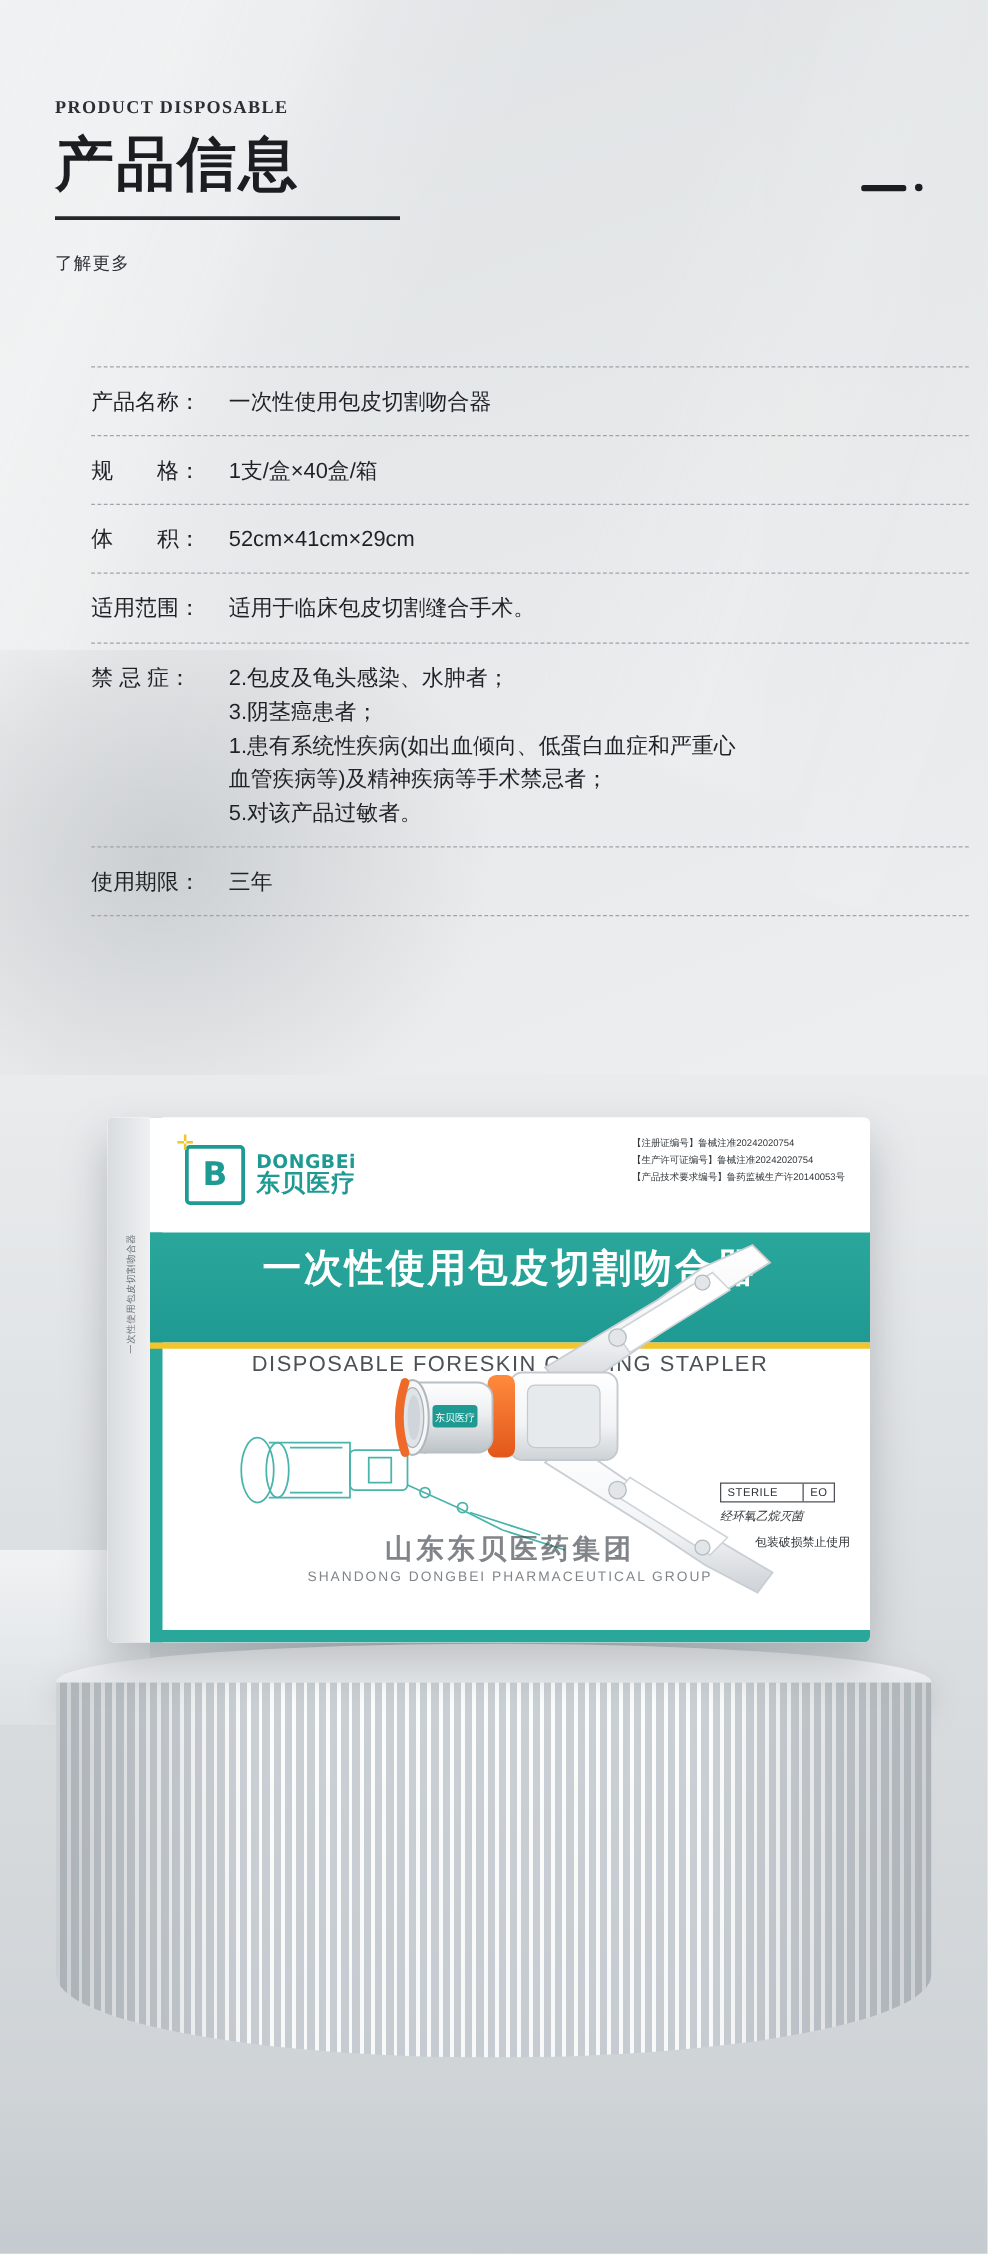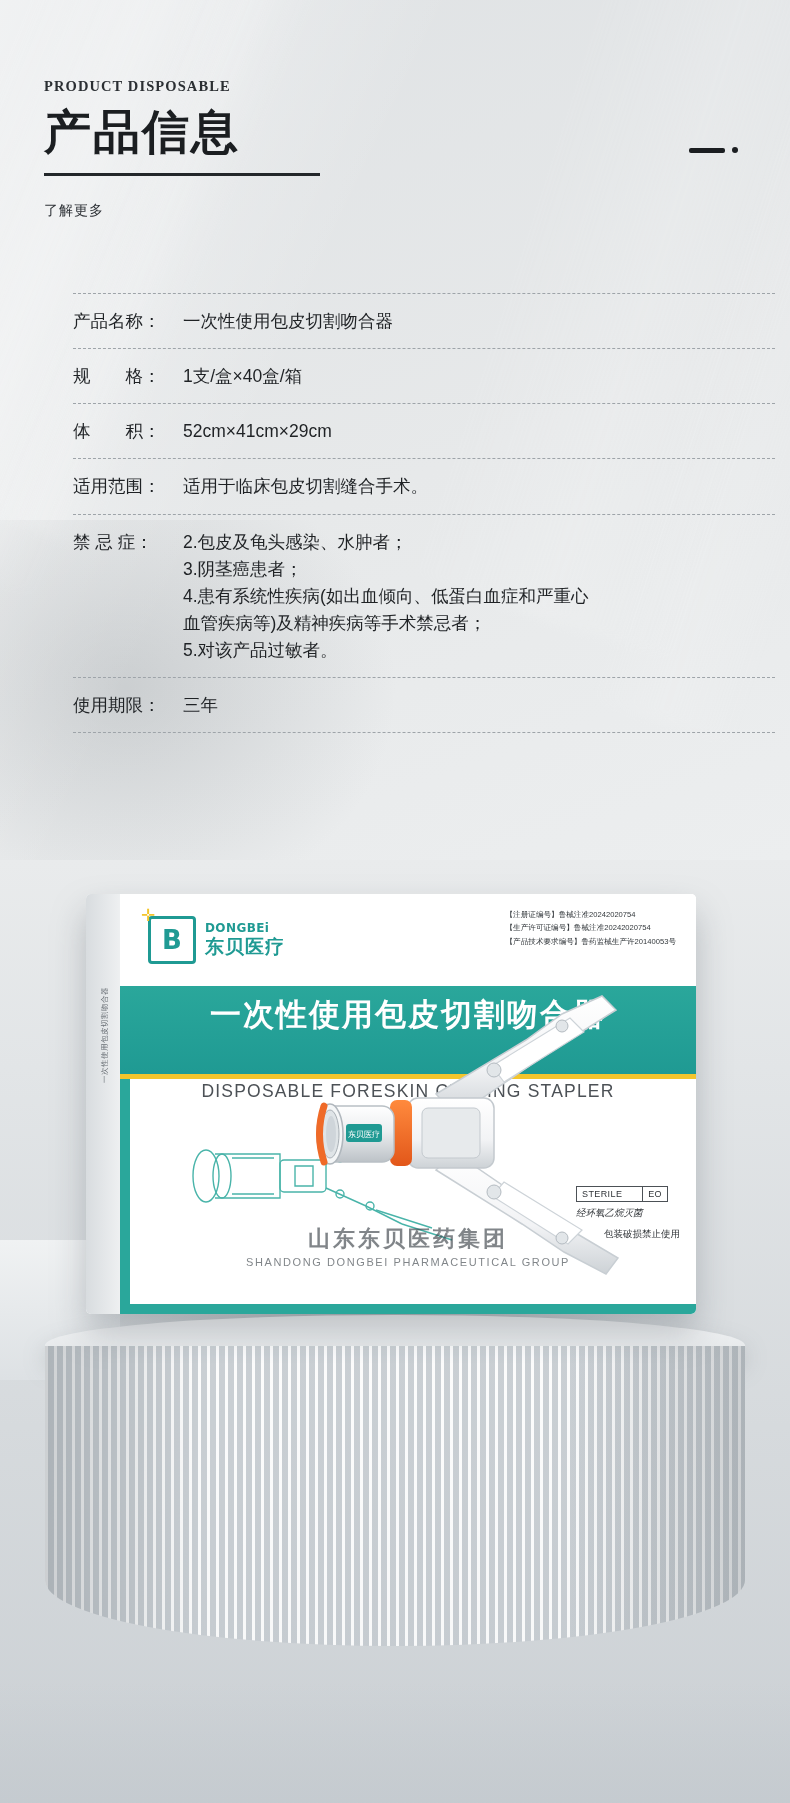--- a/index.html
+++ b/index.html
@@ -283,21 +283,21 @@
   }
   .logo-plus {
     position: absolute;
     left: -10px; top: -12px;
     color: #f3c52c;
     font-size: 17px;
     font-weight: 800;
     line-height: 1;
   }
   .logo-en {
-    font-size: 12px;
+    font-size: 15px;
     font-weight: 800;
     color: #1f9a93;
     letter-spacing: .4px;
     line-height: 1.1;
     font-family: "DejaVu Sans", sans-serif;
   }
   .logo-cn {
     font-size: 19px;
     font-weight: 800;
     color: #1f9a93;
@@ -445,21 +445,21 @@
       <div class="spec-value">
         <span class="ln">适用于临床包皮切割缝合手术。</span>
       </div>
     </div>
 
     <div class="spec-row">
       <div class="spec-label">禁 忌 症：</div>
       <div class="spec-value">
         <span class="ln">2.包皮及龟头感染、水肿者；</span>
         <span class="ln">3.阴茎癌患者；</span>
-        <span class="ln">4.患有系统性疾病(如出血倾向、低蛋白血症和严重心</span>
+        <span class="ln">1.患有系统性疾病(如出血倾向、低蛋白血症和严重心</span>
         <span class="ln cont">血管疾病等)及精神疾病等手术禁忌者；</span>
         <span class="ln">5.对该产品过敏者。</span>
       </div>
     </div>
 
     <div class="spec-row">
       <div class="spec-label">使用期限：</div>
       <div class="spec-value">
         <span class="ln">三年</span>
       </div>

